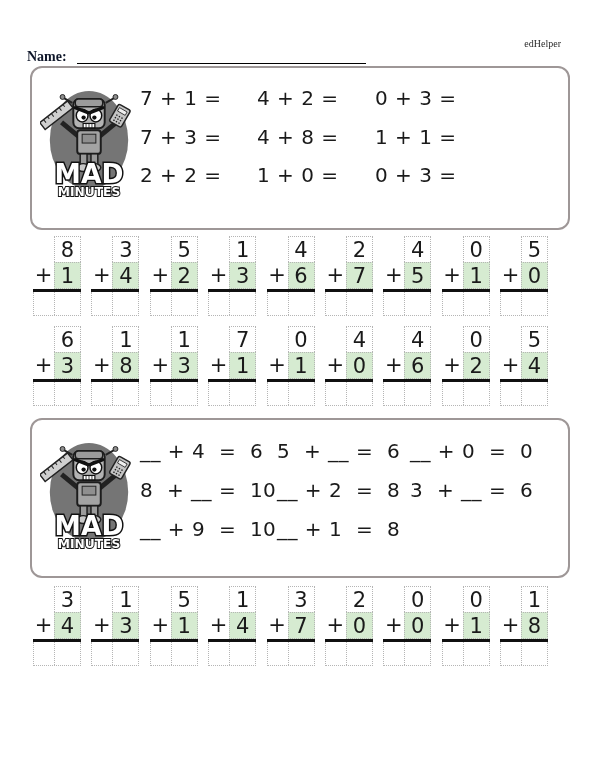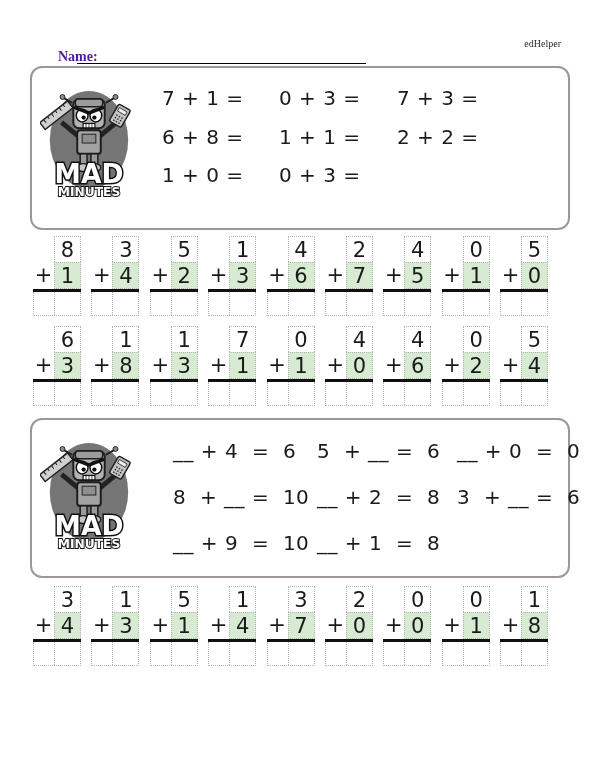--- a/index.html
+++ b/index.html
@@ -4,33 +4,33 @@
 <style>
   html,body { margin:0; padding:0; }
   body {
     width:600px; height:776px; position:relative; background:#ffffff;
     font-family:"DejaVu Sans", sans-serif; color:#1a1a1a; overflow:hidden;
   }
   .abs { position:absolute; }
 
   
   #brand { top:38px; right:39px; font-family:"Liberation Serif",serif; font-size:10px; color:#2b2b2b; }
-  #name-label { left:27px; top:49px; font-family:"Liberation Serif",serif; font-weight:bold; font-size:14px; color:#4c1d95;margin-left:31px; }
+  #name-label { left:27px; top:49px; font-family:"Liberation Serif",serif; font-weight:bold; font-size:14px; color:#0f172a; }
   #name-line { left:77px; top:47px; width:289px; height:16px; border-bottom:1.6px solid #000; }
 
   
   .box { left:30px; width:540px; background:#fff; border:2px solid #9e9797; border-radius:12px; box-sizing:border-box; }
   #box1 { top:66px; height:164px; }
   #box2 { top:418px; height:160px; }
 
   .logo { position:absolute; left:8px; top:20px; width:98px; height:114px; }
 
-  .hgrid { position:absolute; display:grid; font-size:20px; letter-spacing:0.5px; white-space:pre;margin-left:22px; }
+  .hgrid { position:absolute; display:grid; font-size:20px; letter-spacing:0.5px; white-space:pre; }
   #box1-grid { left:108px; top:18px; grid-template-columns:117px 118px auto; grid-auto-rows:38.5px; }
-  #box2-grid { left:119px; top:19px; grid-template-columns:137px 133px auto; grid-auto-rows:39px;gap:7px; }
+  #box2-grid { left:108px; top:19px; grid-template-columns:137px 133px auto; grid-auto-rows:39px; }
 
   
   .vrow { position:absolute; left:33px; width:515px; display:flex; justify-content:space-between; }
   #vrow-a { top:236px; } #vrow-b { top:326px; } #vrow-c { top:586px; }
 
   .vp  { width:48px; font-size:21px; }
   .r1  { height:26px; display:flex; justify-content:flex-end; }
   .tc  { width:27px; height:26px; box-sizing:border-box; border:1px dotted #b5b5b5; border-bottom:none;
          text-align:center; line-height:26px; }
   .r2  { height:27px; display:flex; }
@@ -85,23 +85,24 @@
     <rect x="43" y="46" width="14" height="9" fill="#8f8f8f" stroke="#222" stroke-width="1"></rect>
     <rect x="41" y="66" width="7" height="12" fill="#9b9b9b" stroke="#1c1c1c" stroke-width="1.5"></rect>
     <rect x="52" y="66" width="7" height="12" fill="#9b9b9b" stroke="#1c1c1c" stroke-width="1.5"></rect>
     <ellipse cx="44" cy="80" rx="6" ry="4" fill="#c7c7c7" stroke="#1c1c1c" stroke-width="1.5"></ellipse>
     <ellipse cx="56" cy="80" rx="6" ry="4" fill="#c7c7c7" stroke="#1c1c1c" stroke-width="1.5"></ellipse>
     <text x="50" y="96" font-size="27" stroke-width="3">MAD</text>
     <text x="50" y="109" font-size="12.5" stroke-width="2">MINUTES</text>
   </svg>
   <div class="hgrid" id="box1-grid">
     <div>7 + 1 =</div>
+    <div>4 + 2 =</div>
     <div>0 + 3 =</div>
     <div>7 + 3 =</div>
-    <div>6 + 8 =</div>
+    <div>4 + 8 =</div>
     <div>1 + 1 =</div>
     <div>2 + 2 =</div>
     <div>1 + 0 =</div>
     <div>0 + 3 =</div>
   </div>
 </div>
 
 <div class="vrow" id="vrow-a">
   <div class="vp">
       <div class="r1">

